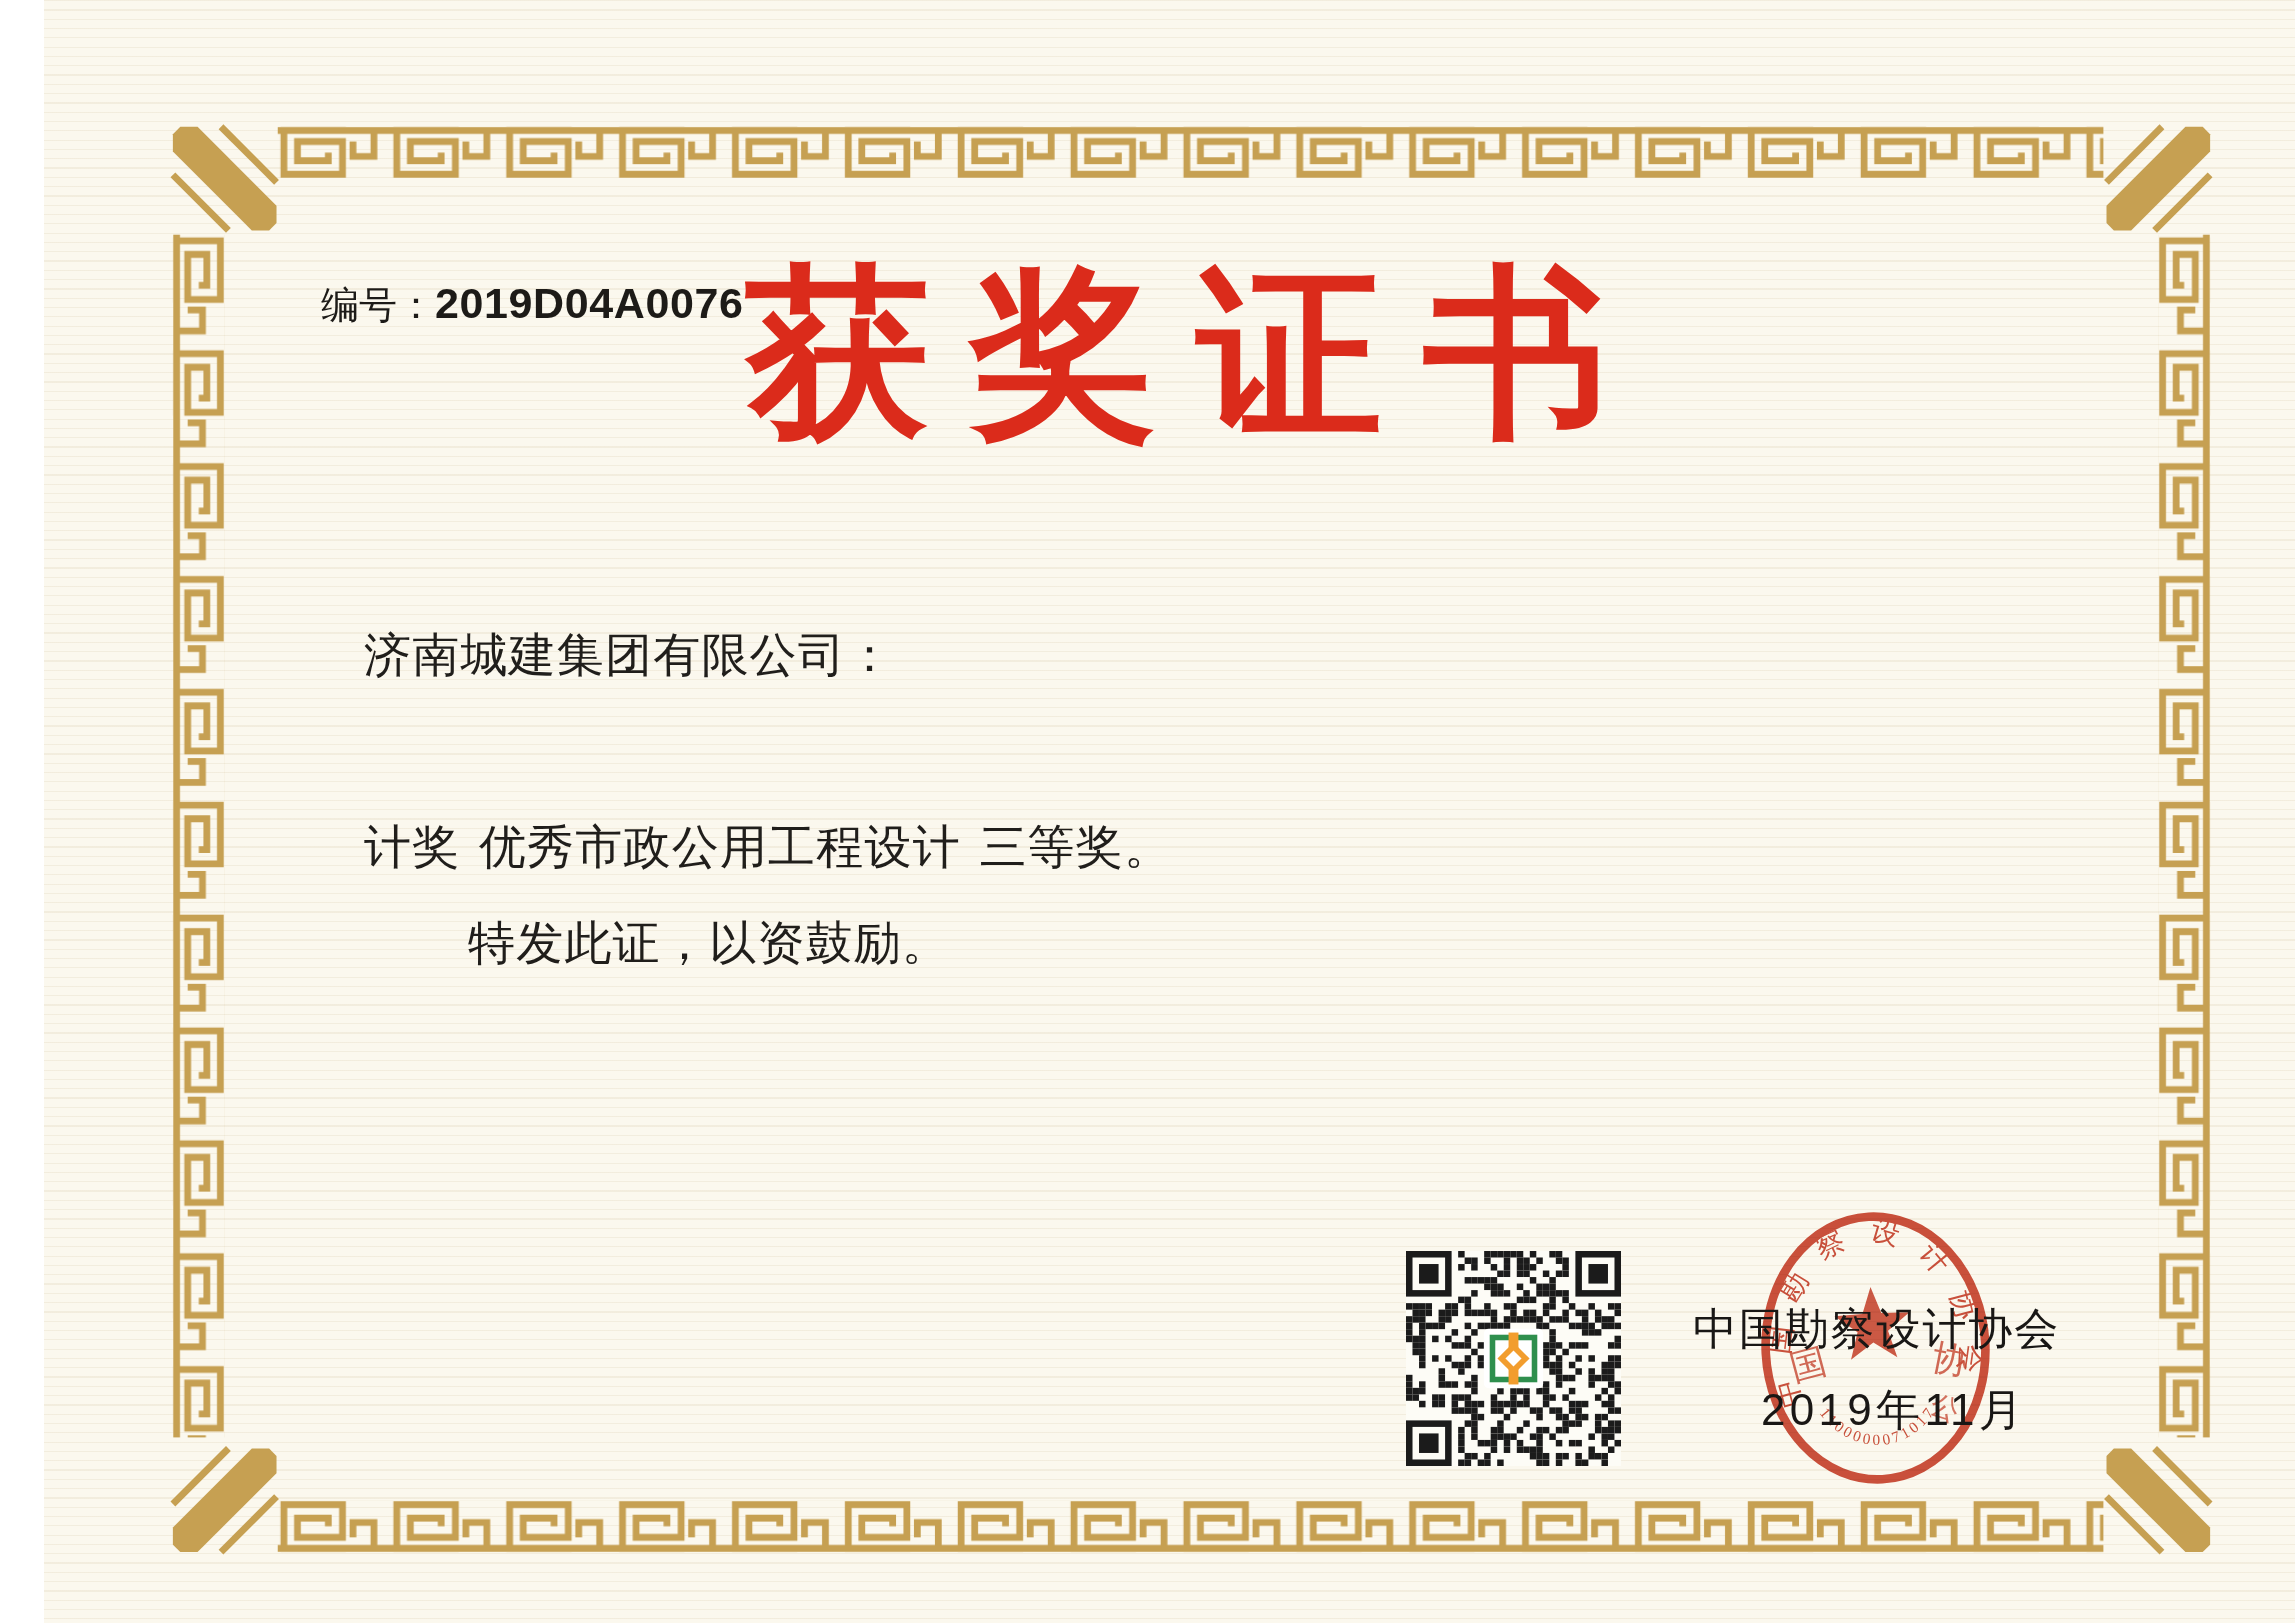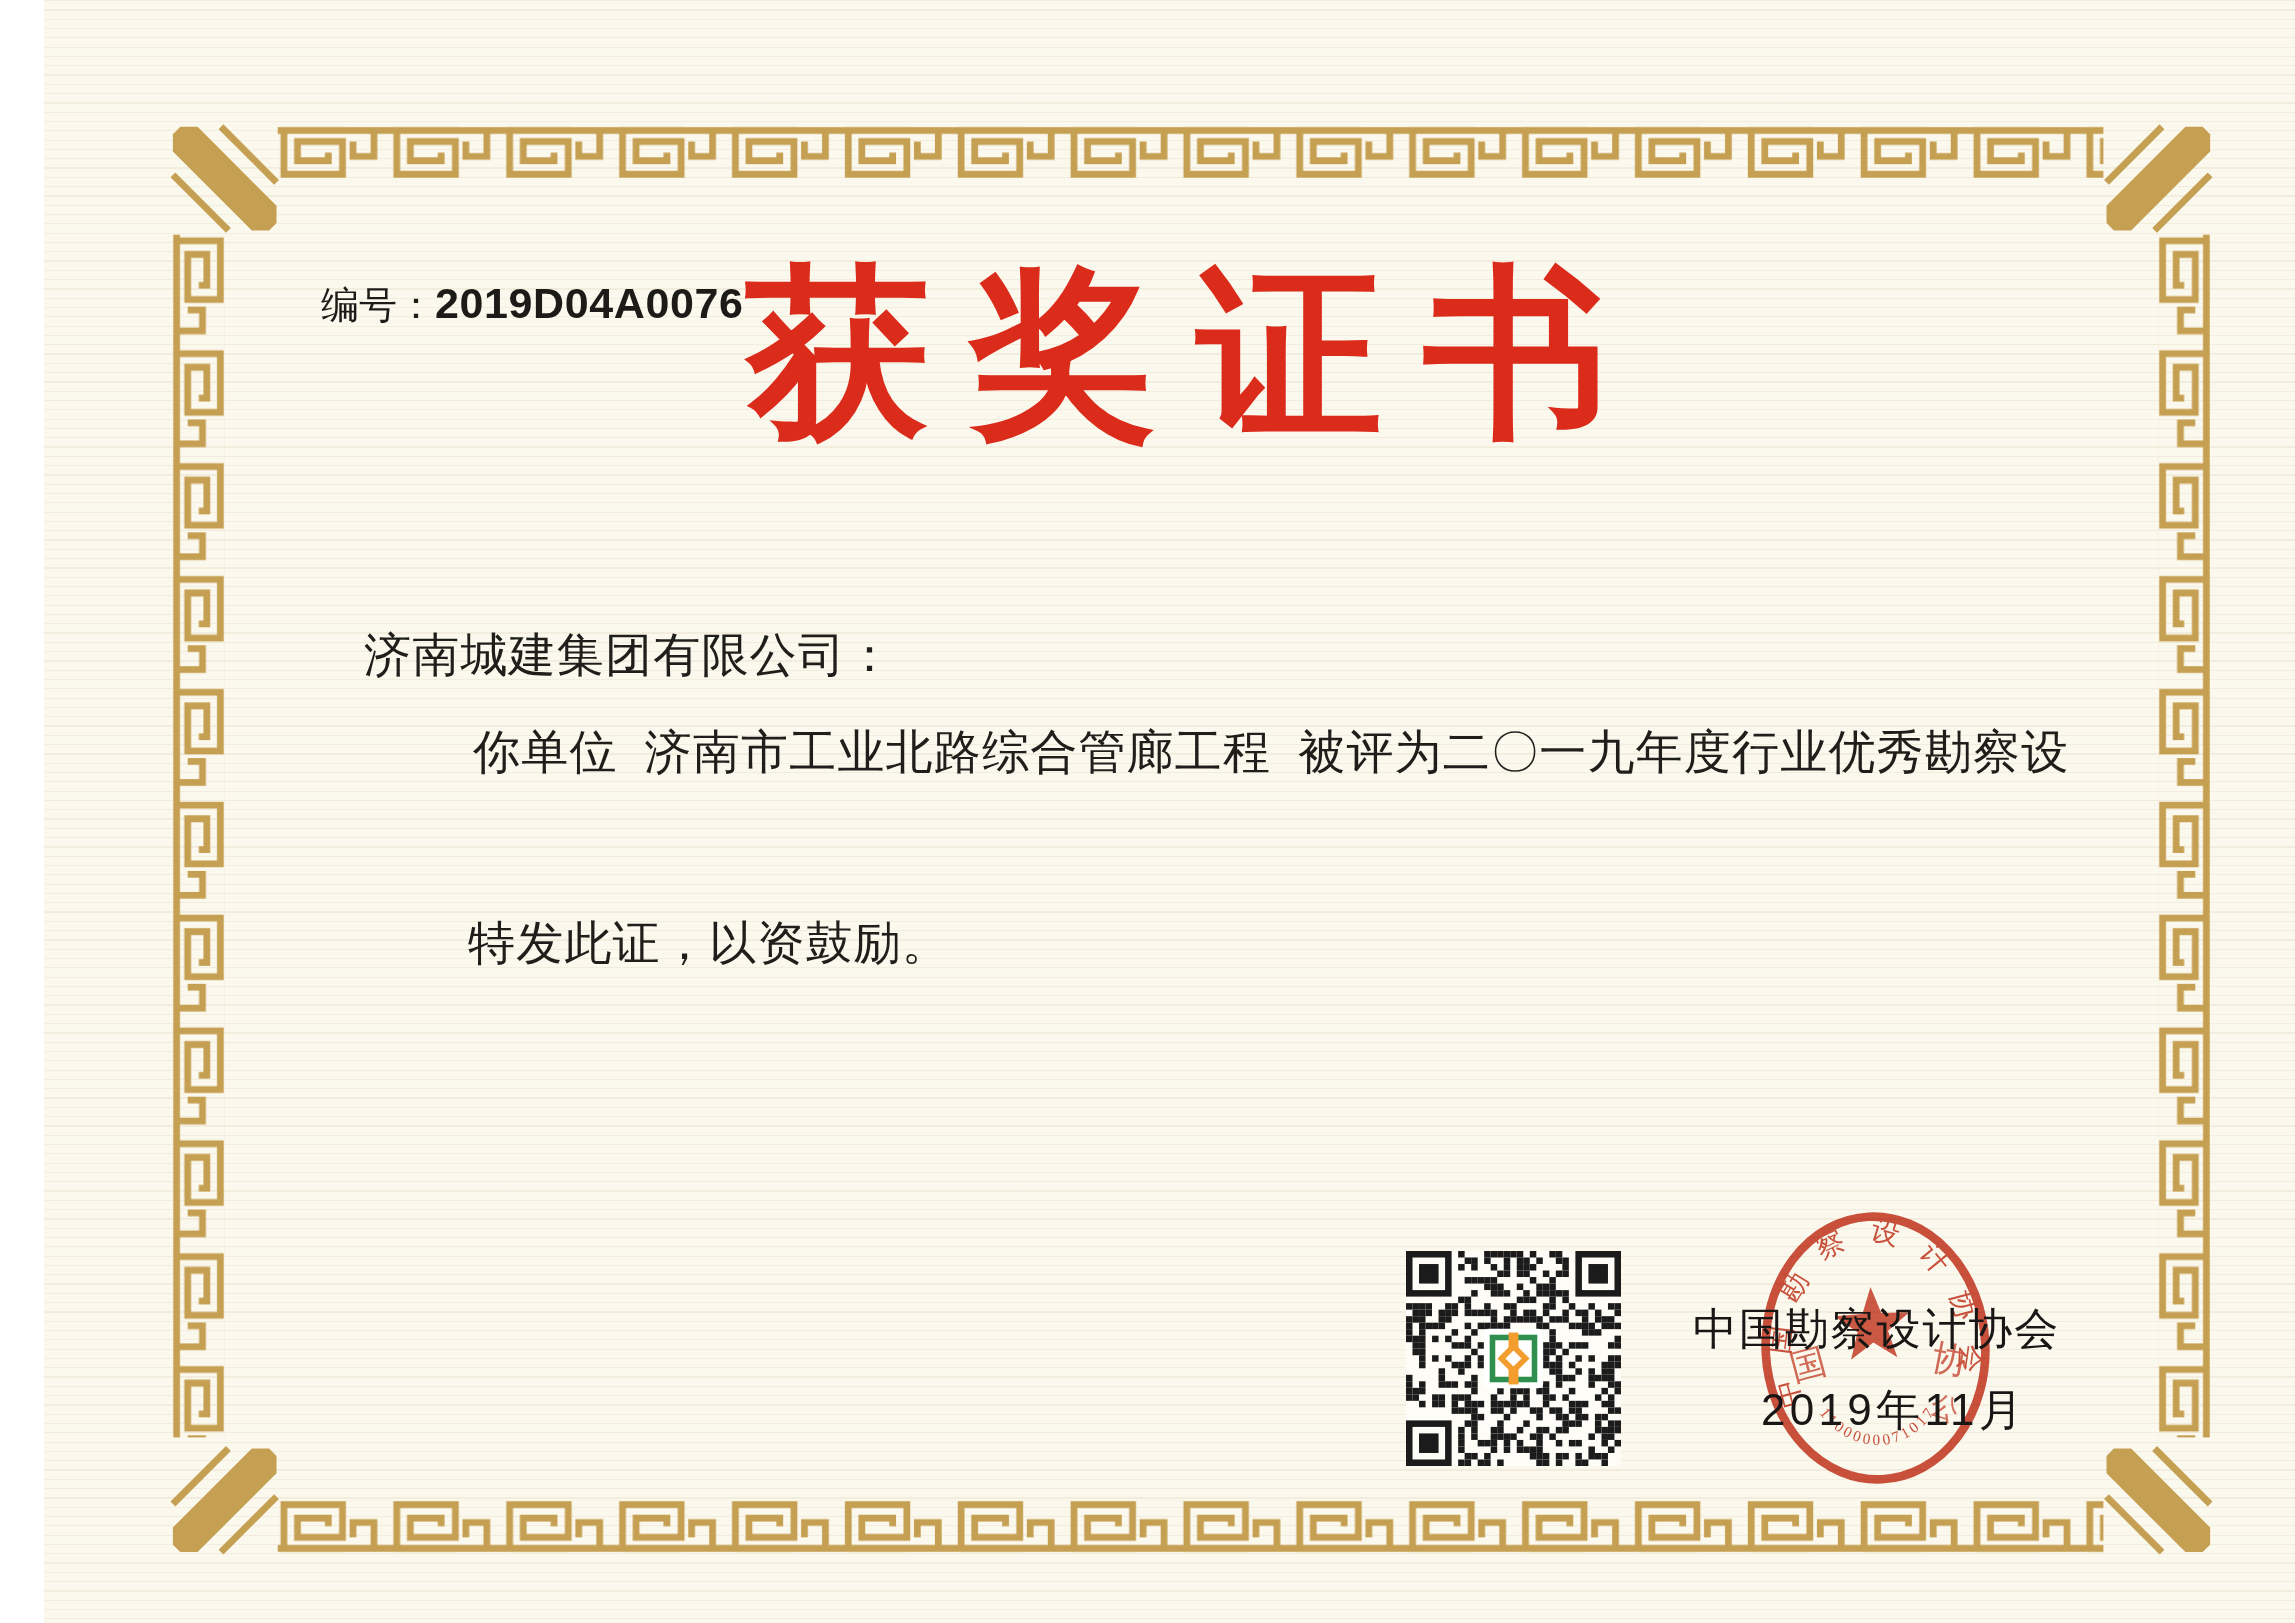--- a/index.html
+++ b/index.html
@@ -120,24 +120,24 @@
   </svg>
 
   <div class="serial">
     <span class="lbl">编号：</span><span class="num">2019D04A0076</span>
   </div>
 
   <h1 class="title">获奖证书</h1>
 
   <div class="bline l1">济南城建集团有限公司：</div>
 
-  <div class="bline l2">
-    <span>你单位</span><span class="fill">济南市工业北路综合管廊工程</span><span>被评为二〇一九年度行业优秀勘察设</span>
+
+  <div class="bline l3">
+    <span>计奖</span><span class="fill">优秀市政公用工程设计</span><span>三等奖。</span>
   </div>
-
 
   <div class="bline l4">特发此证，以资鼓励。</div>
 
   <svg class="qr" width="215" height="215" viewBox="0 0 348 348" aria-hidden="true">
       <rect x="0" y="0" width="348" height="348" fill="#FDFCF6"></rect>
       <rect x="84.4" y="0.0" width="10.5" height="10.5" fill="#1B1B1B"></rect>
       <rect x="126.5" y="0.0" width="10.5" height="10.5" fill="#1B1B1B"></rect>
       <rect x="137.1" y="0.0" width="10.5" height="10.5" fill="#1B1B1B"></rect>
       <rect x="147.6" y="0.0" width="10.5" height="10.5" fill="#1B1B1B"></rect>
       <rect x="158.2" y="0.0" width="10.5" height="10.5" fill="#1B1B1B"></rect>

